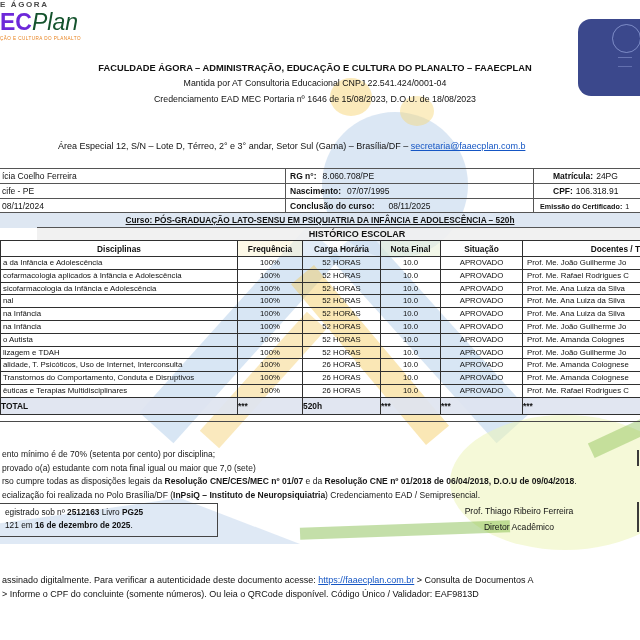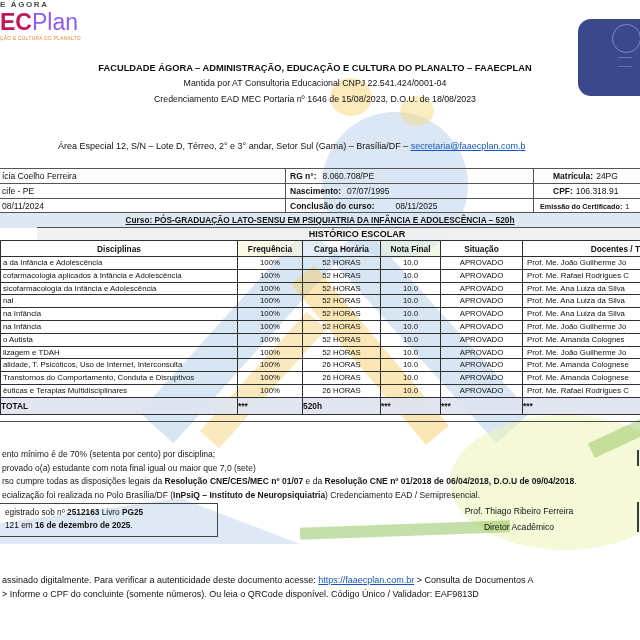--- a/index.html
+++ b/index.html
@@ -3,22 +3,22 @@
 <meta charset="utf-8">
 <style>
   html,body{margin:0;padding:0;background:#fff;}
   .page{position:relative;width:640px;height:640px;overflow:hidden;background:#fff;
         font-family:"Liberation Sans",sans-serif;color:#111;}
   .wm{position:absolute;pointer-events:none;}
   
   .logo{position:absolute;left:0;top:20;width:170px;}
   .logo-top{font-size:8px;font-weight:bold;color:#4a4a4a;letter-spacing:1.6px;}
   .logo-main{font-size:23px;line-height:24px;margin-top:1px;}
-  .logo-main .lg{font-weight:bold;color:#be185d;}
-  .logo-main .lp{color:#8b5cf6;}
+  .logo-main .lg{font-weight:bold;color:#6d28d9;}
+  .logo-main .lp{font-style:italic;color:#14532d;}
   .logo-tag{font-size:4.6px;color:#e8821e;letter-spacing:.45px;margin-top:2px;}
   .head-center{position:absolute;left:70px;top:60px;width:490px;text-align:center;}
   .head-l1{font-size:9.3px;font-weight:bold;line-height:16px;}
   .head-l2,.head-l3{font-size:8.8px;line-height:15.5px;}
   .seal{position:absolute;left:578px;top:19px;width:74px;height:77px;background:#3b488c;border-radius:13px;}
   .seal .c1{position:absolute;left:34px;top:5px;width:27px;height:27px;border:1px solid rgba(190,205,255,.5);border-radius:50%;}
   .seal .c2{position:absolute;left:40px;top:38px;width:14px;height:8px;border-top:1px solid rgba(190,205,255,.35);border-bottom:1px solid rgba(190,205,255,.3);}
   .address{position:absolute;left:58px;top:141px;font-size:9px;white-space:nowrap;}
   .lnk{color:#1556c4;text-decoration:underline;cursor:pointer;}
   
@@ -101,21 +101,21 @@
       <span class="imid"><b>RG n°:</b><span class="val">8.060.708/PE</span></span>
       <span class="iright"><b>Matrícula:</b><span class="val">24PG</span></span>
     </div>
     <div class="irow" style="top:15px;height:15px;">
       <span class="ileft">cife - PE</span>
       <span class="imid"><b>Nascimento:</b><span class="val">07/07/1995</span></span>
       <span class="iright"><b>CPF:</b><span class="val">106.318.91</span></span>
     </div>
     <div class="irow" style="top:30px;height:14px;">
       <span class="ileft">08/11/2024</span>
-      <span class="imid"><b>Conclusão do curso:</b><span class="val" style="margin-left:21px;">08/11/2025</span></span>
+      <span class="imid"><b>Conclusão do curso:</b><span class="val" style="margin-left:14px;">08/11/2025</span></span>
       <span class="iright small"><b>Emissão do Certificado:</b><span class="val">1</span></span>
     </div>
   </div>
 
   <div class="course-bar">Curso: PÓS-GRADUAÇÃO LATO-SENSU EM  PSIQUIATRIA DA INFÂNCIA E ADOLESCÊNCIA  – 520h</div>
   <div class="hist-bar">HISTÓRICO ESCOLAR</div>
 
   <table class="tr-table">
     <colgroup>
       <col style="width:237px;">

